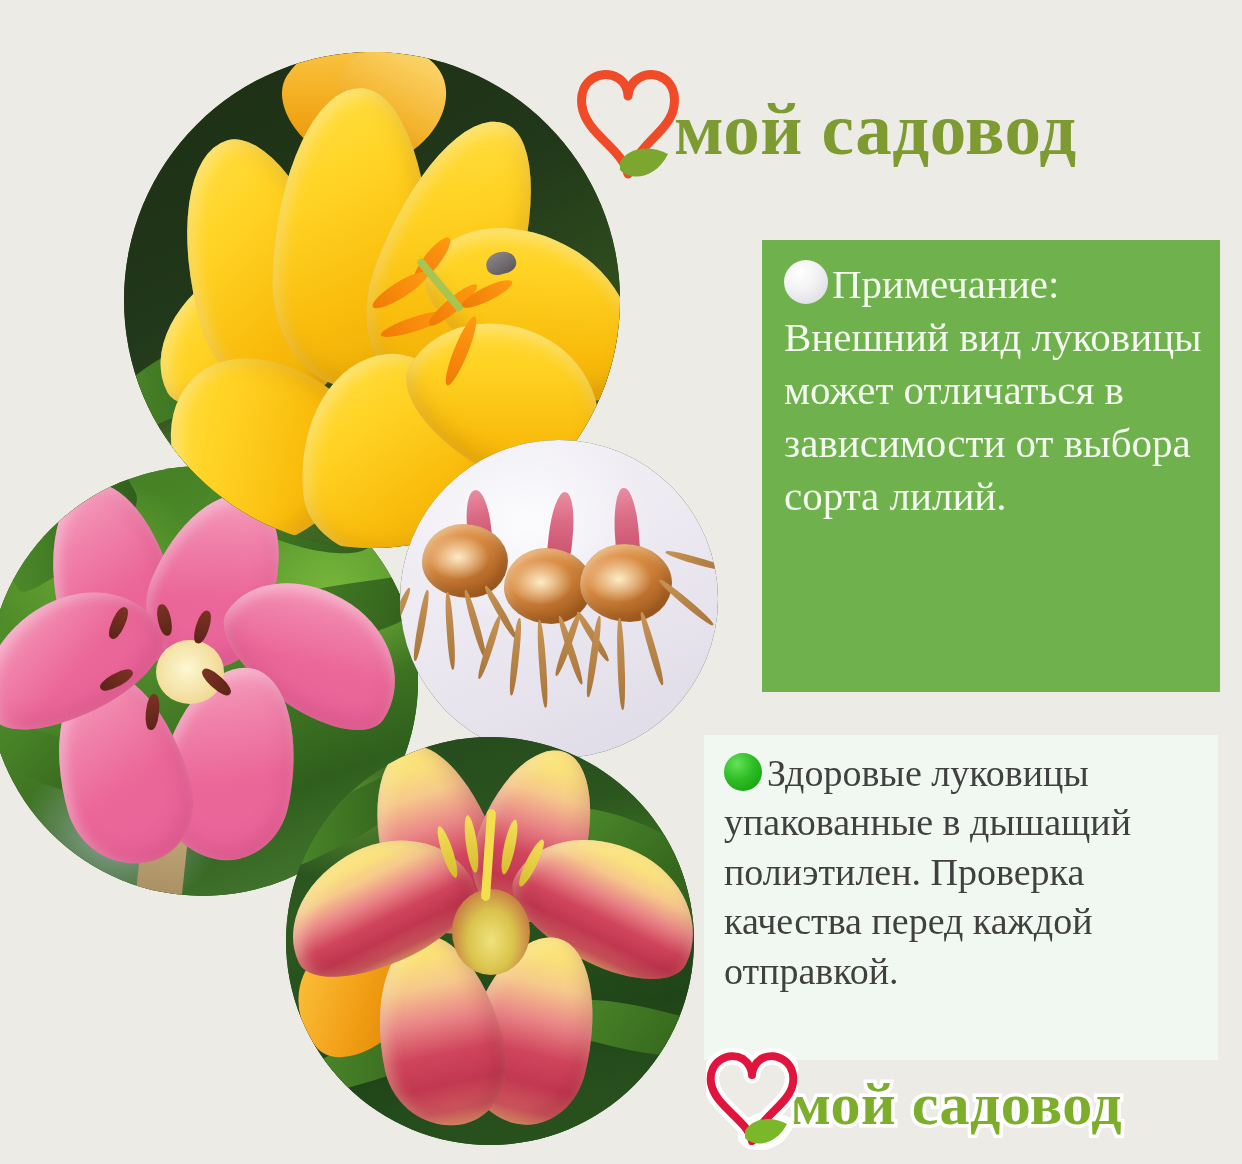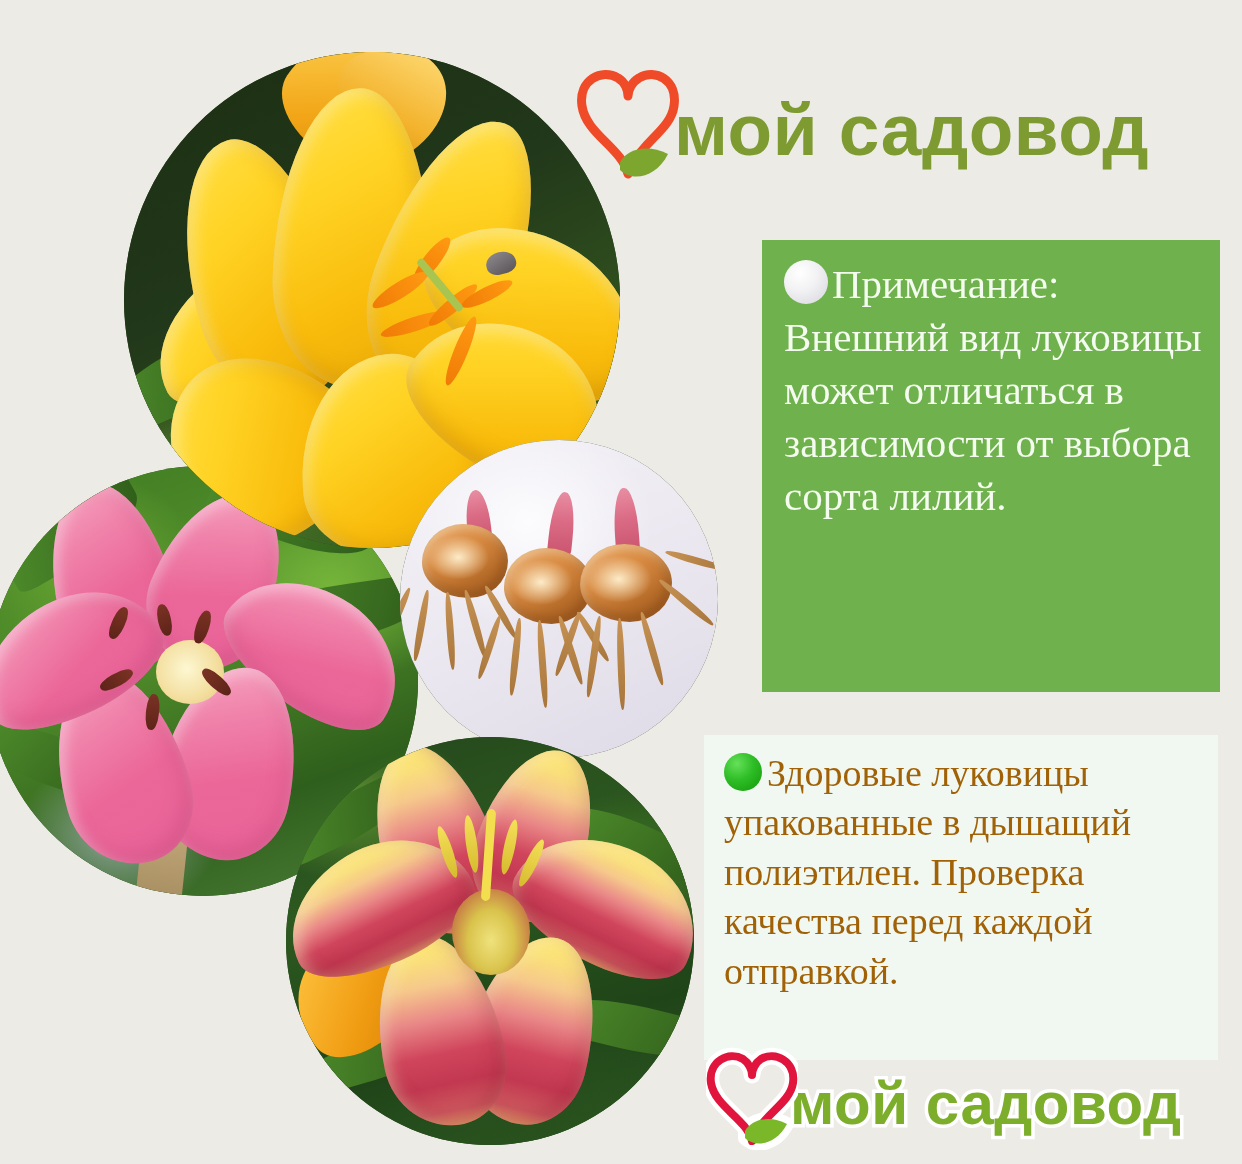--- a/index.html
+++ b/index.html
@@ -128,21 +128,21 @@
   
   .logo { position: absolute; display: flex; align-items: center; }
   #logo-top { left: 576px; top: 62px; z-index: 8; }
   #logo-bottom { left: 706px; top: 1046px; z-index: 12; }
 
   .logo-mark { position: relative; flex: 0 0 auto; }
   #logo-top .logo-mark { width: 104px; height: 122px; }
   #logo-bottom .logo-mark { width: 92px; height: 104px; }
 
   .logo-word {
-    font-family: Liberation Sans, sans-serif;
+    font-family: Liberation Serif, serif;
     font-weight: 700;
     letter-spacing: .5px;
     white-space: nowrap;
     margin-top: 12px;
   }
   #logo-top .logo-word {
     font-size: 73px;
     color: #7D9B31;
     margin-left: -6px;
     line-height: 1;
@@ -188,21 +188,21 @@
   #quality-box {
     position: absolute;
     left: 704px; top: 735px;
     width: 514px; height: 325px;
     background: #F1F8F1;
     z-index: 6;
     padding: 14px 12px 8px 20px;
     box-sizing: border-box;
   }
   #quality-box .q-text {
-    color: #a16207;
+    color: #404040;
     font-size: 38px;
     line-height: 1.3;
     font-family: "Liberation Serif", "DejaVu Serif", serif;
     margin: 0;
   }
   .dot-green {
     display: inline-block;
     width: 38px; height: 38px;
     border-radius: 50%;
     background: radial-gradient(circle at 34% 28%, #66E05A 0%, #2FBE27 44%, #109807 100%);

